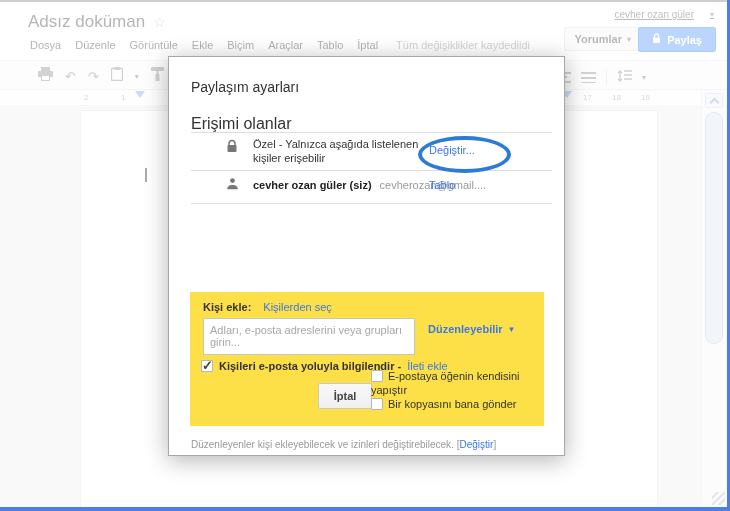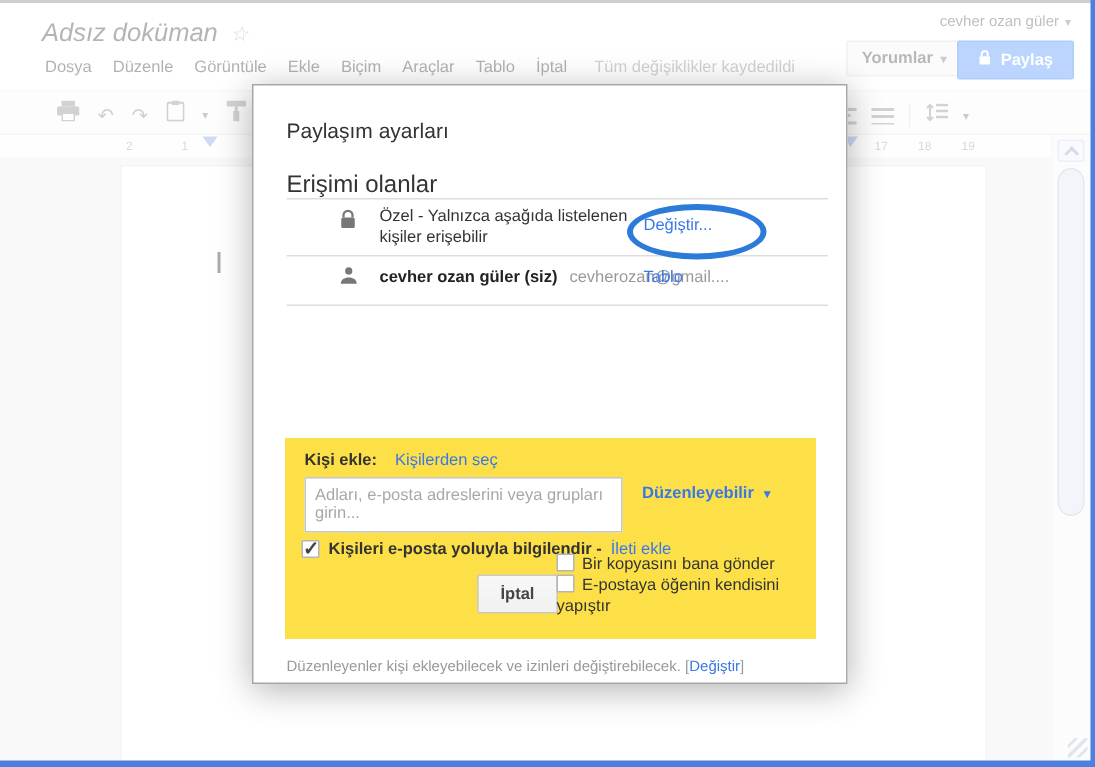--- a/index.html
+++ b/index.html
@@ -13,29 +13,29 @@
   .abs { position: absolute; }
 
   
   #frame-top    { left:0; top:0; width:730px; height:2px; background:#cfcfcf; z-index:30; }
   #frame-right  { right:0; top:0; width:3px; height:511px; background:#4d7fe0; z-index:30; }
   #frame-bottom { left:0; bottom:0; width:730px; height:4px; background:#4d7fe0; z-index:30; }
 
   
   #app { position:absolute; inset:0; z-index:1; background:#fff; }
 
-  #doc-title-row { left:28px; top:12px; display:flex; align-items:center; gap:8px;font-style:italic; }
+  #doc-title-row { left:28px; top:12px; display:flex; align-items:center; gap:8px; }
   #doc-title { font-size:17px; color:#3c3c3c; }
   #star { font-size:14px; color:#9a9a9a; }
 
   #menubar { left:30px; top:39px; display:flex; gap:14px; font-size:11px; color:#333; align-items:baseline; }
   #menubar .menu-item { cursor:default; }
   #save-status { color:#8a8a8a; margin-left:4px; }
 
-  #account-row { right:16px; top:9px; font-size:10px; color:#555; display:flex; gap:4px; align-items:center; }
+  #account-row { right:16px; top:9px; font-size:10px; color:#555; display:flex; gap:16px; align-items:center;text-decoration:underline; }
   #comments-btn { right:88px; top:27px; font-size:11px; font-weight:bold; color:#444;
     background:#f5f5f5; border:1px solid #dcdcdc; border-radius:2px; padding:5px 10px;
     display:flex; gap:5px; align-items:center; }
   #share-btn { right:14px; top:27px; font-size:11px; font-weight:bold; color:#fff;
     background:#4d90fe; border:1px solid #3079ed; border-radius:2px; padding:5px 13px;
     display:flex; gap:6px; align-items:center; }
 
   #toolbar { left:0; top:60px; width:730px; height:30px; background:#fafafa;
     border-top:1px solid #ebebeb; border-bottom:1px solid #e4e4e4; }
   #toolbar-left { left:38px; top:5px; display:flex; gap:12px; align-items:center; height:20px; }
@@ -278,22 +278,22 @@
       <span>Düzenleyebilir</span>
       <span class="tb-caret">▼</span>
     </div>
     <div id="notify-row">
       <span class="checkbox checked"></span>
       <span id="notify-label">Kişileri e-posta yoluyla bilgilendir -</span>
       <a class="dlg-link">İleti ekle</a>
     </div>
     <button id="cancel-btn">İptal</button>
     <div id="extra-options">
+      <div class="opt-line"><span class="checkbox" style="margin-left:0"></span><span>E-postaya öğenin kendisini yapıştır</span></div>
       <div class="opt-line"><span class="checkbox" style="margin-left:0"></span><span>Bir kopyasını bana gönder</span></div>
-      <div class="opt-line"><span class="checkbox" style="margin-left:0"></span><span>E-postaya öğenin kendisini yapıştır</span></div>
     </div>
   </div>
 
   <div id="dialog-footer" class="abs">
     <span>Düzenleyenler kişi ekleyebilecek ve izinleri değiştirebilecek.</span>
     <span class="bracket">[</span><a class="dlg-link">Değiştir</a><span class="bracket">]</span>
   </div>
 </div>
 
 <div id="frame-top" class="abs"></div>

